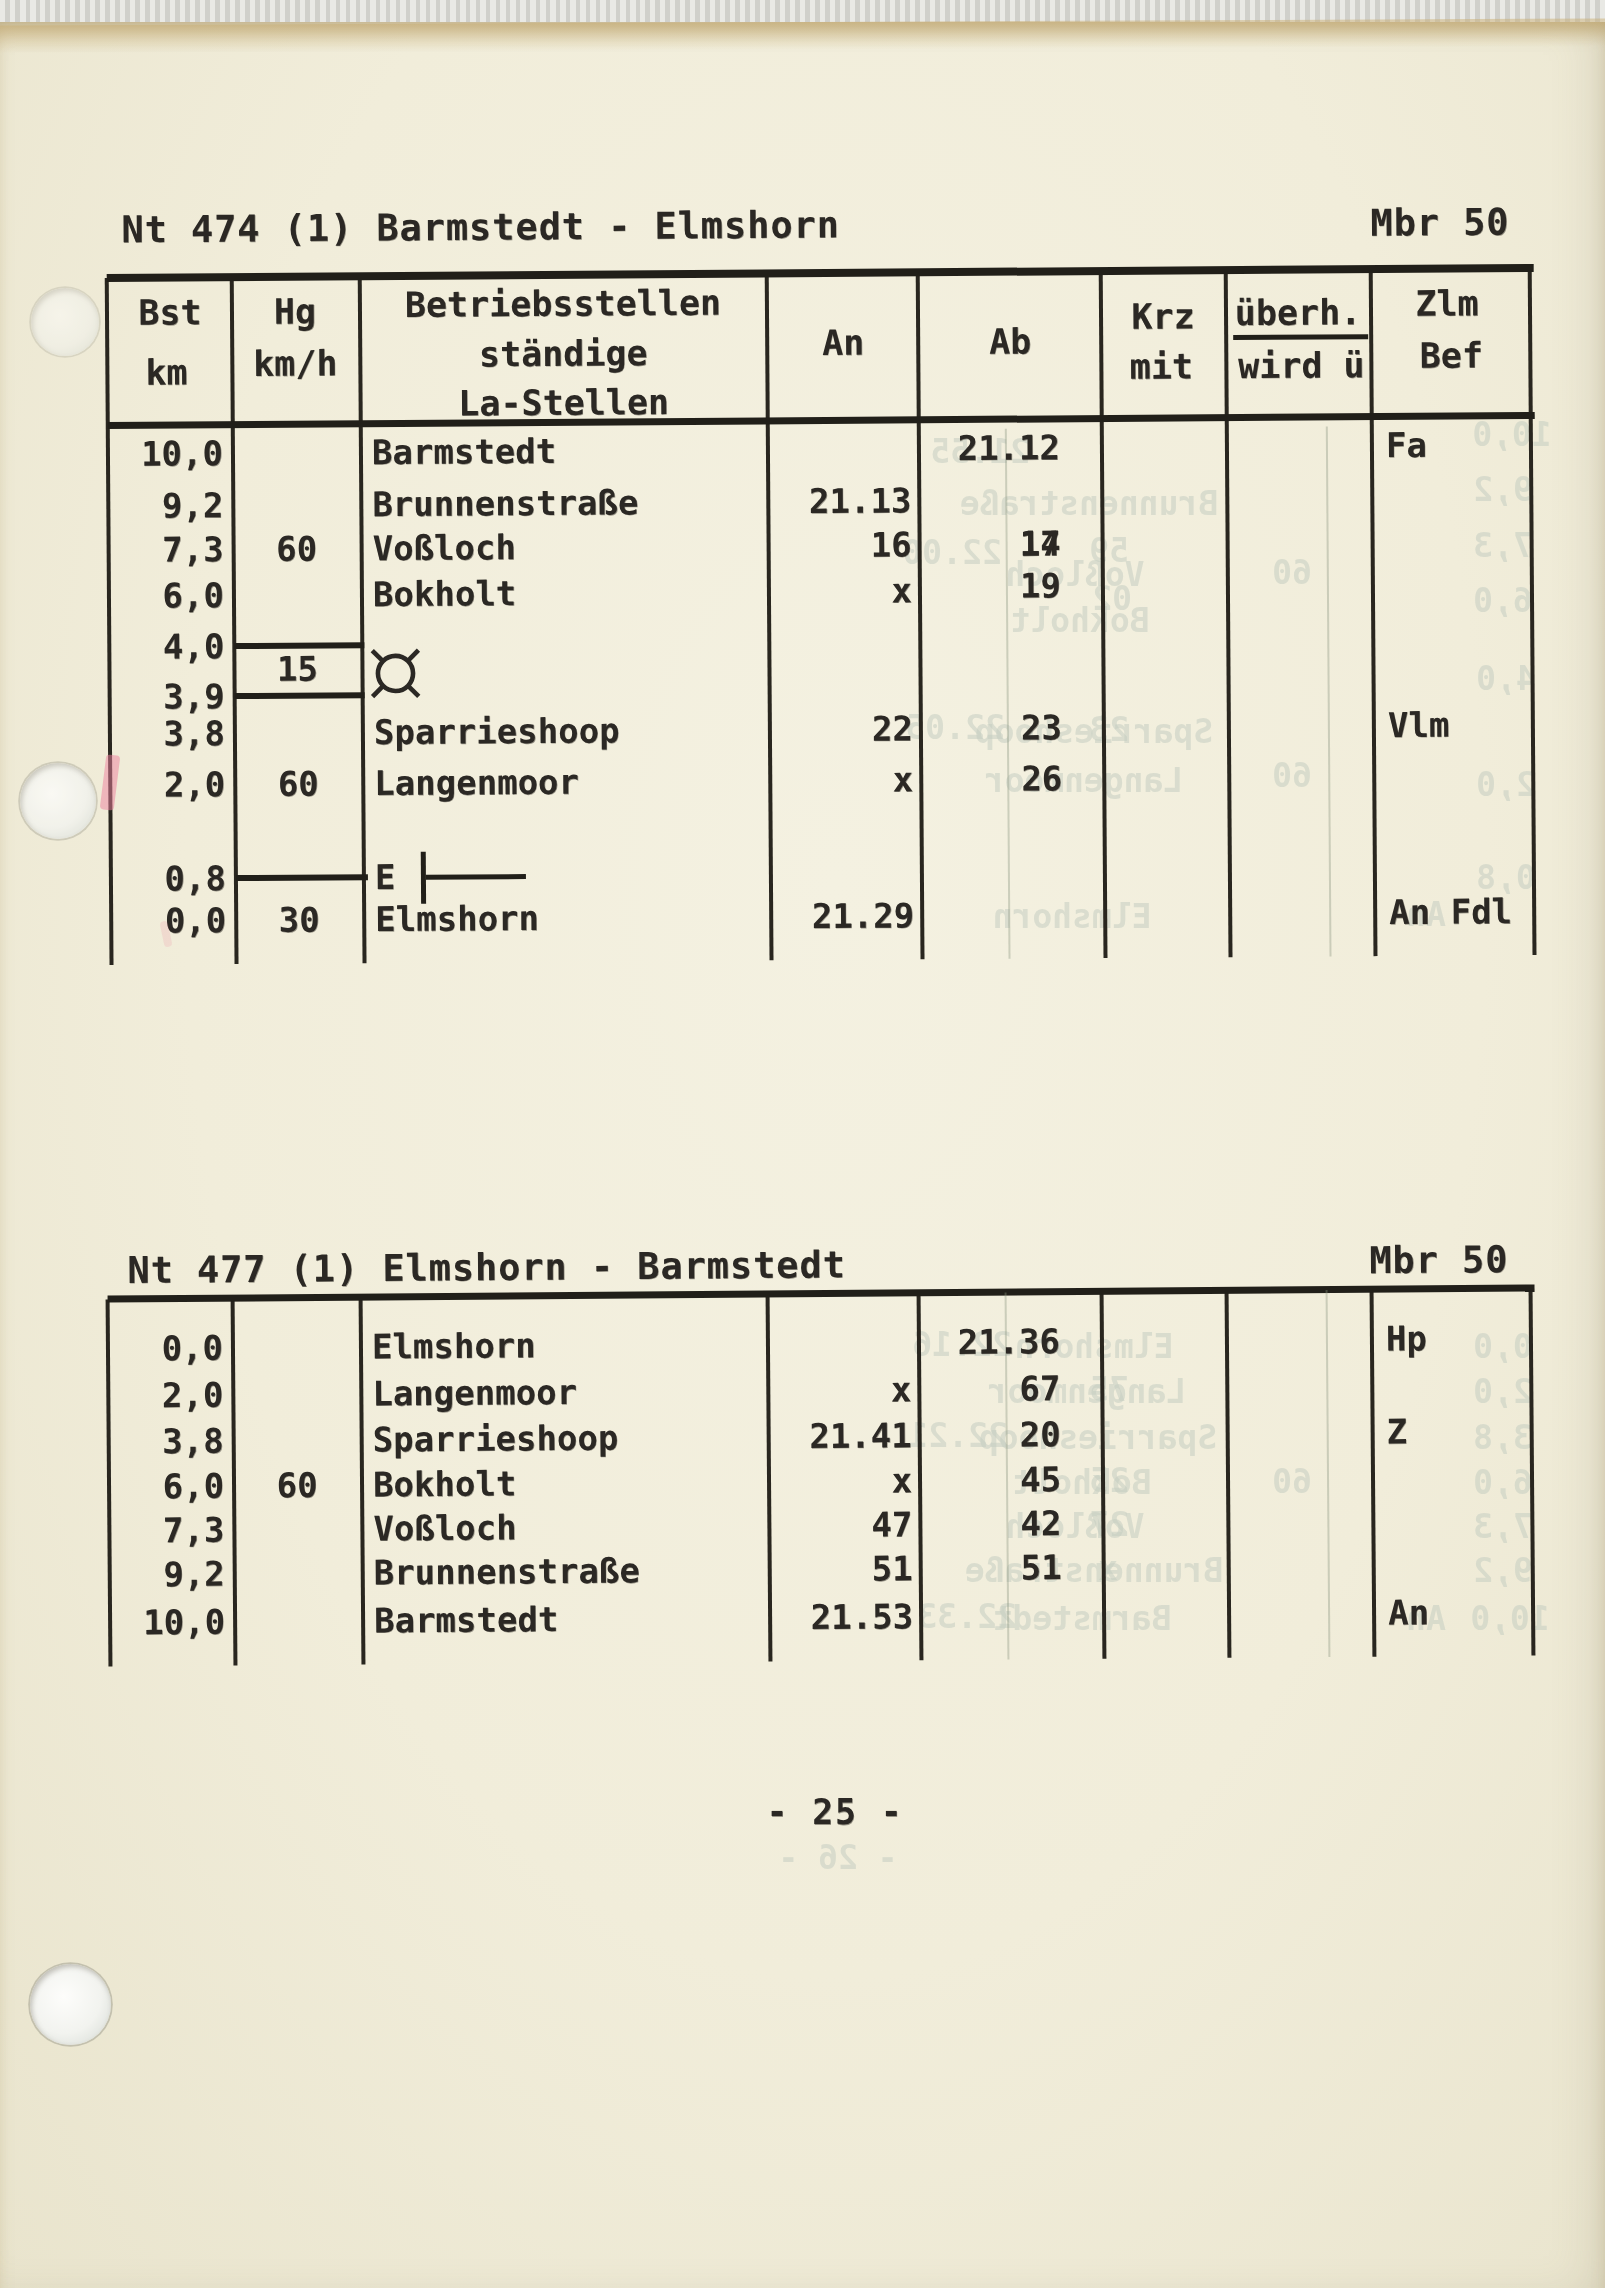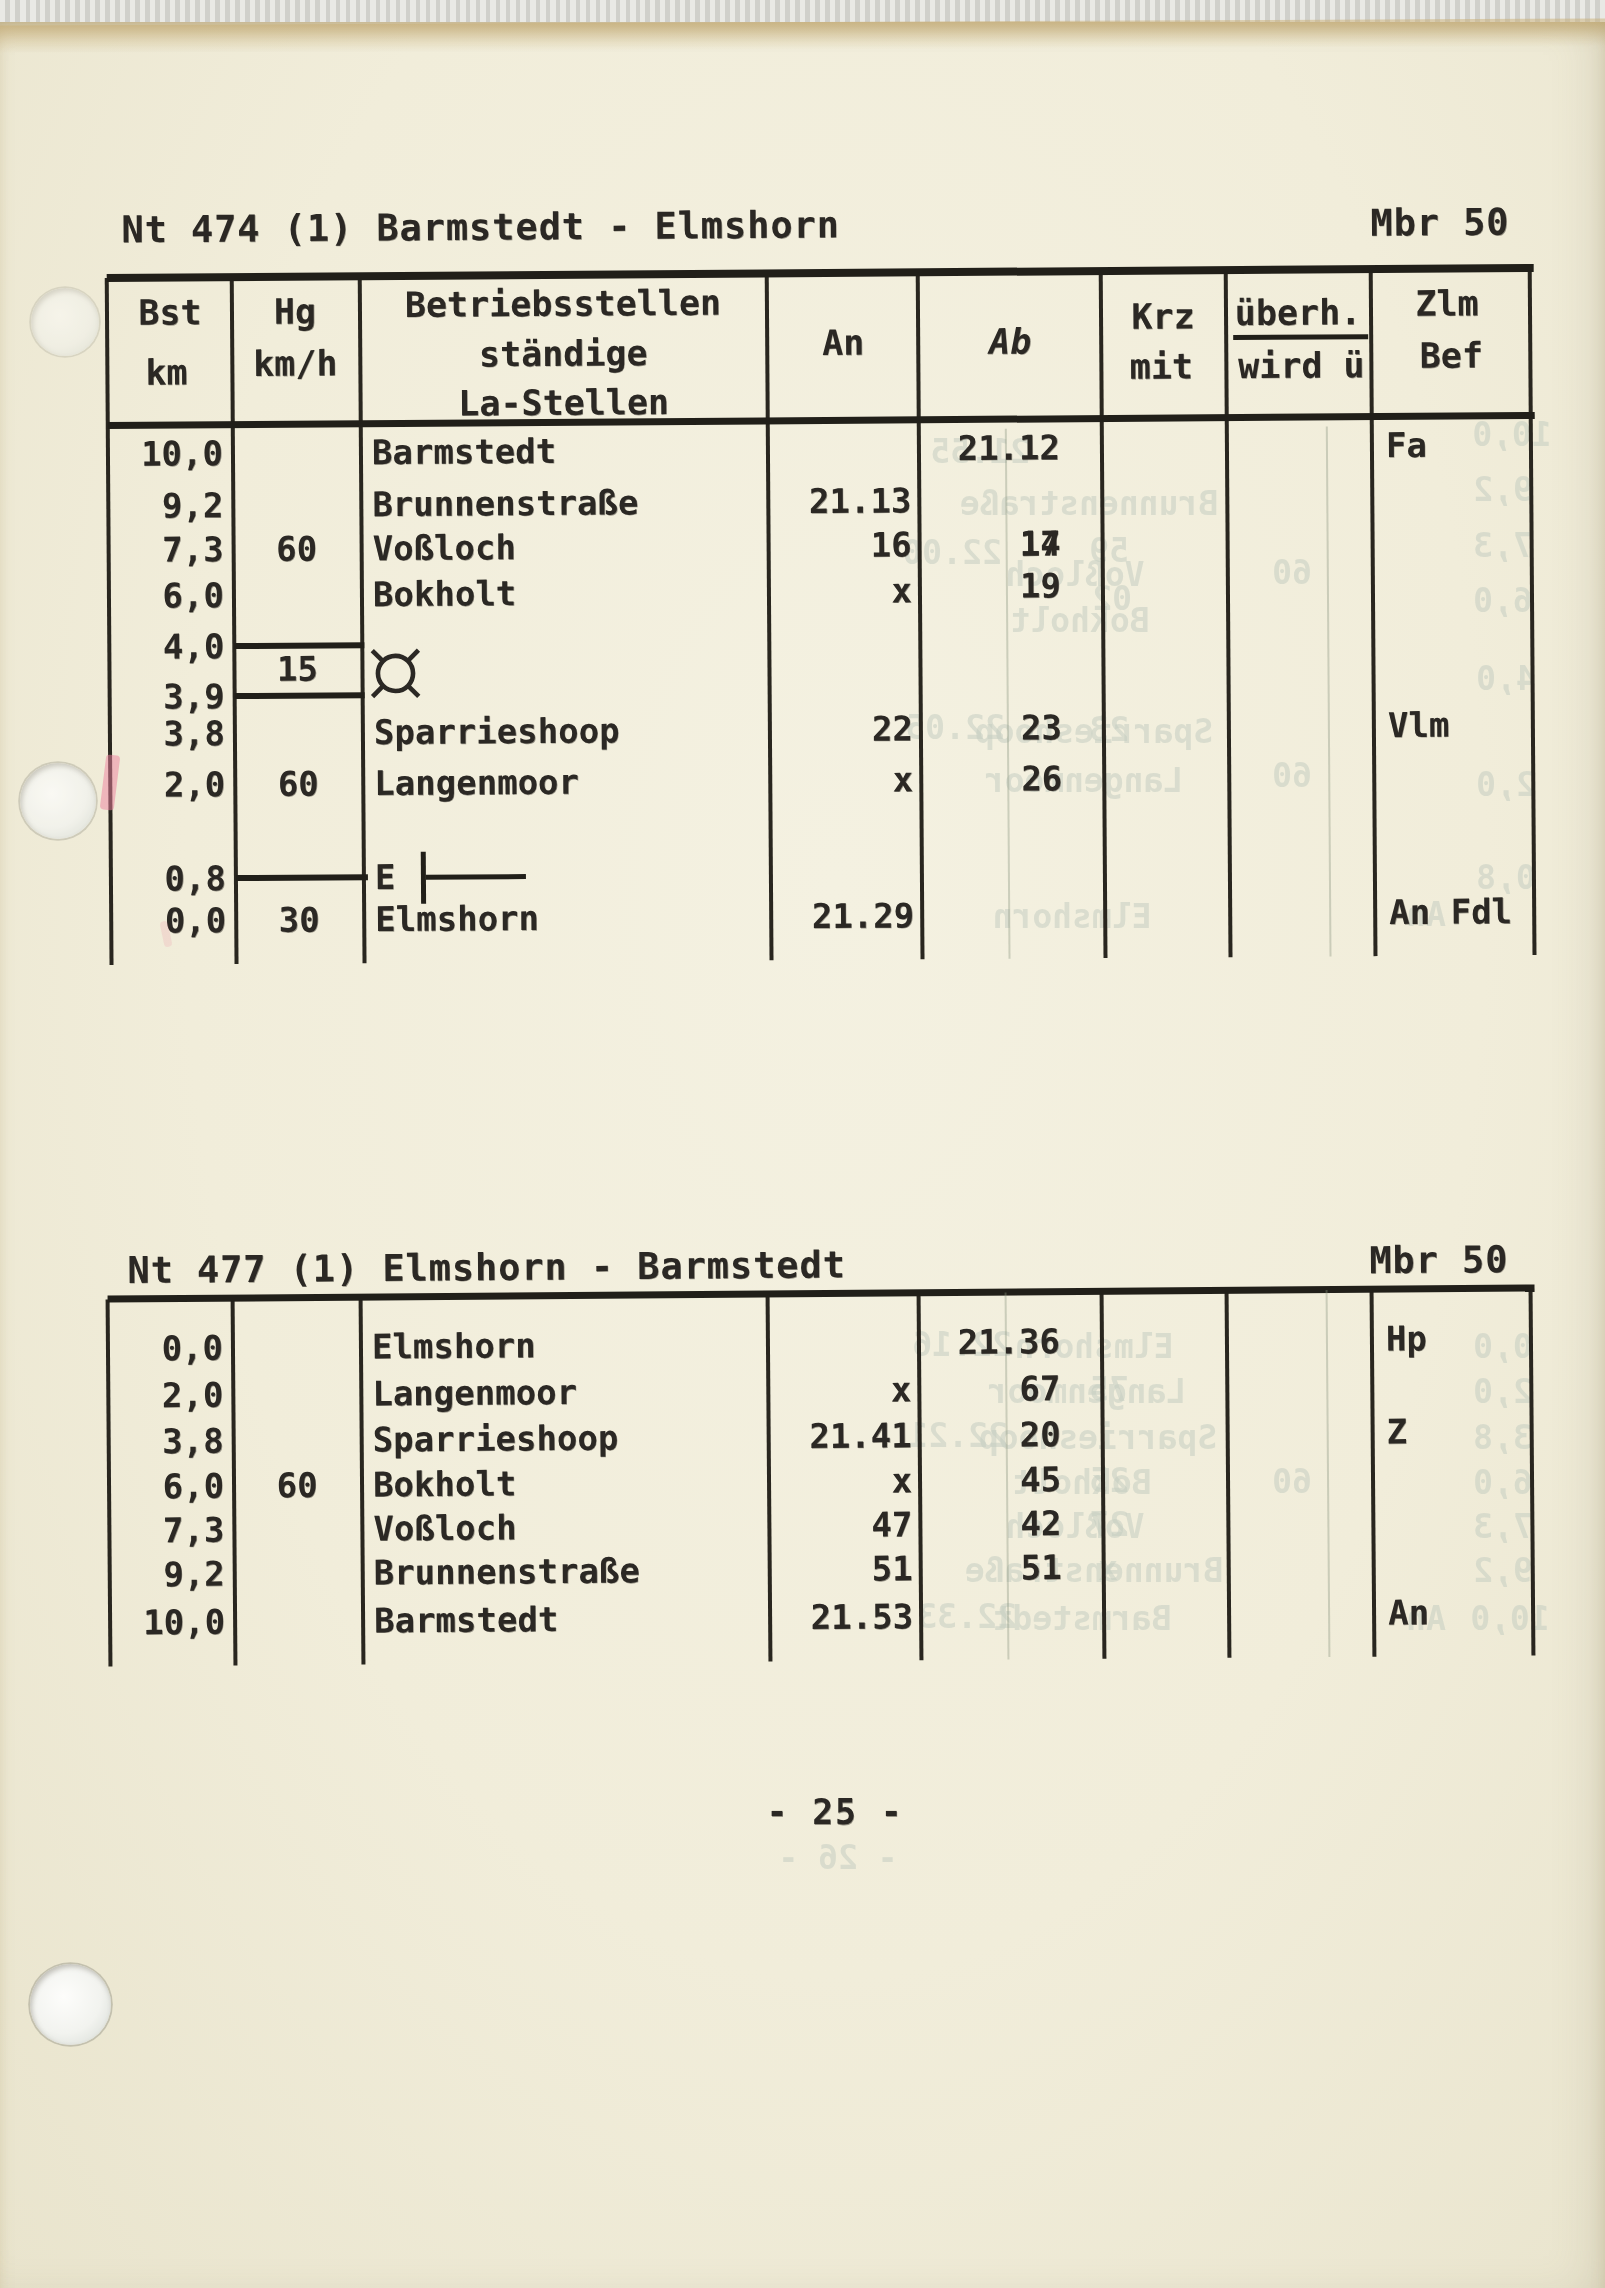--- a/index.html
+++ b/index.html
@@ -106,21 +106,21 @@
   <div class="txt title l" style="left:1373px;top:227px;">Mbr 50</div>
 
   <div class="txt hdr c" style="left:172px;top:308px;">Bst</div>
   <div class="txt hdr c" style="left:168px;top:368px;">km</div>
   <div class="txt hdr c" style="left:297px;top:308px;">Hg</div>
   <div class="txt hdr c" style="left:297px;top:360px;">km/h</div>
   <div class="txt hdr c" style="left:565px;top:302px;">Betriebsstellen</div>
   <div class="txt hdr c" style="left:565px;top:352px;">ständige</div>
   <div class="txt hdr c" style="left:565px;top:401px;">La-Stellen</div>
   <div class="txt hdr c" style="left:845px;top:343px;">An</div>
-  <div class="txt hdr c" style="left:1012px;top:343px;font-style:italic;">Ab</div>
+  <div class="txt hdr c" style="left:1012px;top:343px;">Ab</div>
   <div class="txt hdr c" style="left:1165px;top:319px;">Krz</div>
   <div class="txt hdr c" style="left:1163px;top:369px;">mit</div>
   <div class="txt hdr c" style="left:1300px;top:316px;">überh.</div>
   <div class="hline" style="left:1235px;top:338px;width:135px;height:4.6px;"></div>
   <div class="txt hdr c" style="left:1303px;top:369px;">wird ü</div>
   <div class="txt hdr c" style="left:1449px;top:308px;">Zlm</div>
   <div class="txt hdr c" style="left:1453px;top:360px;">Bef</div>
 <div class="vline" style="left: 107px; top: 273px; height: 687px;"></div>
     <div class="vline" style="left: 232px; top: 273px; height: 687px;"></div>
     <div class="vline" style="left: 360px; top: 273px; height: 687px;"></div>

